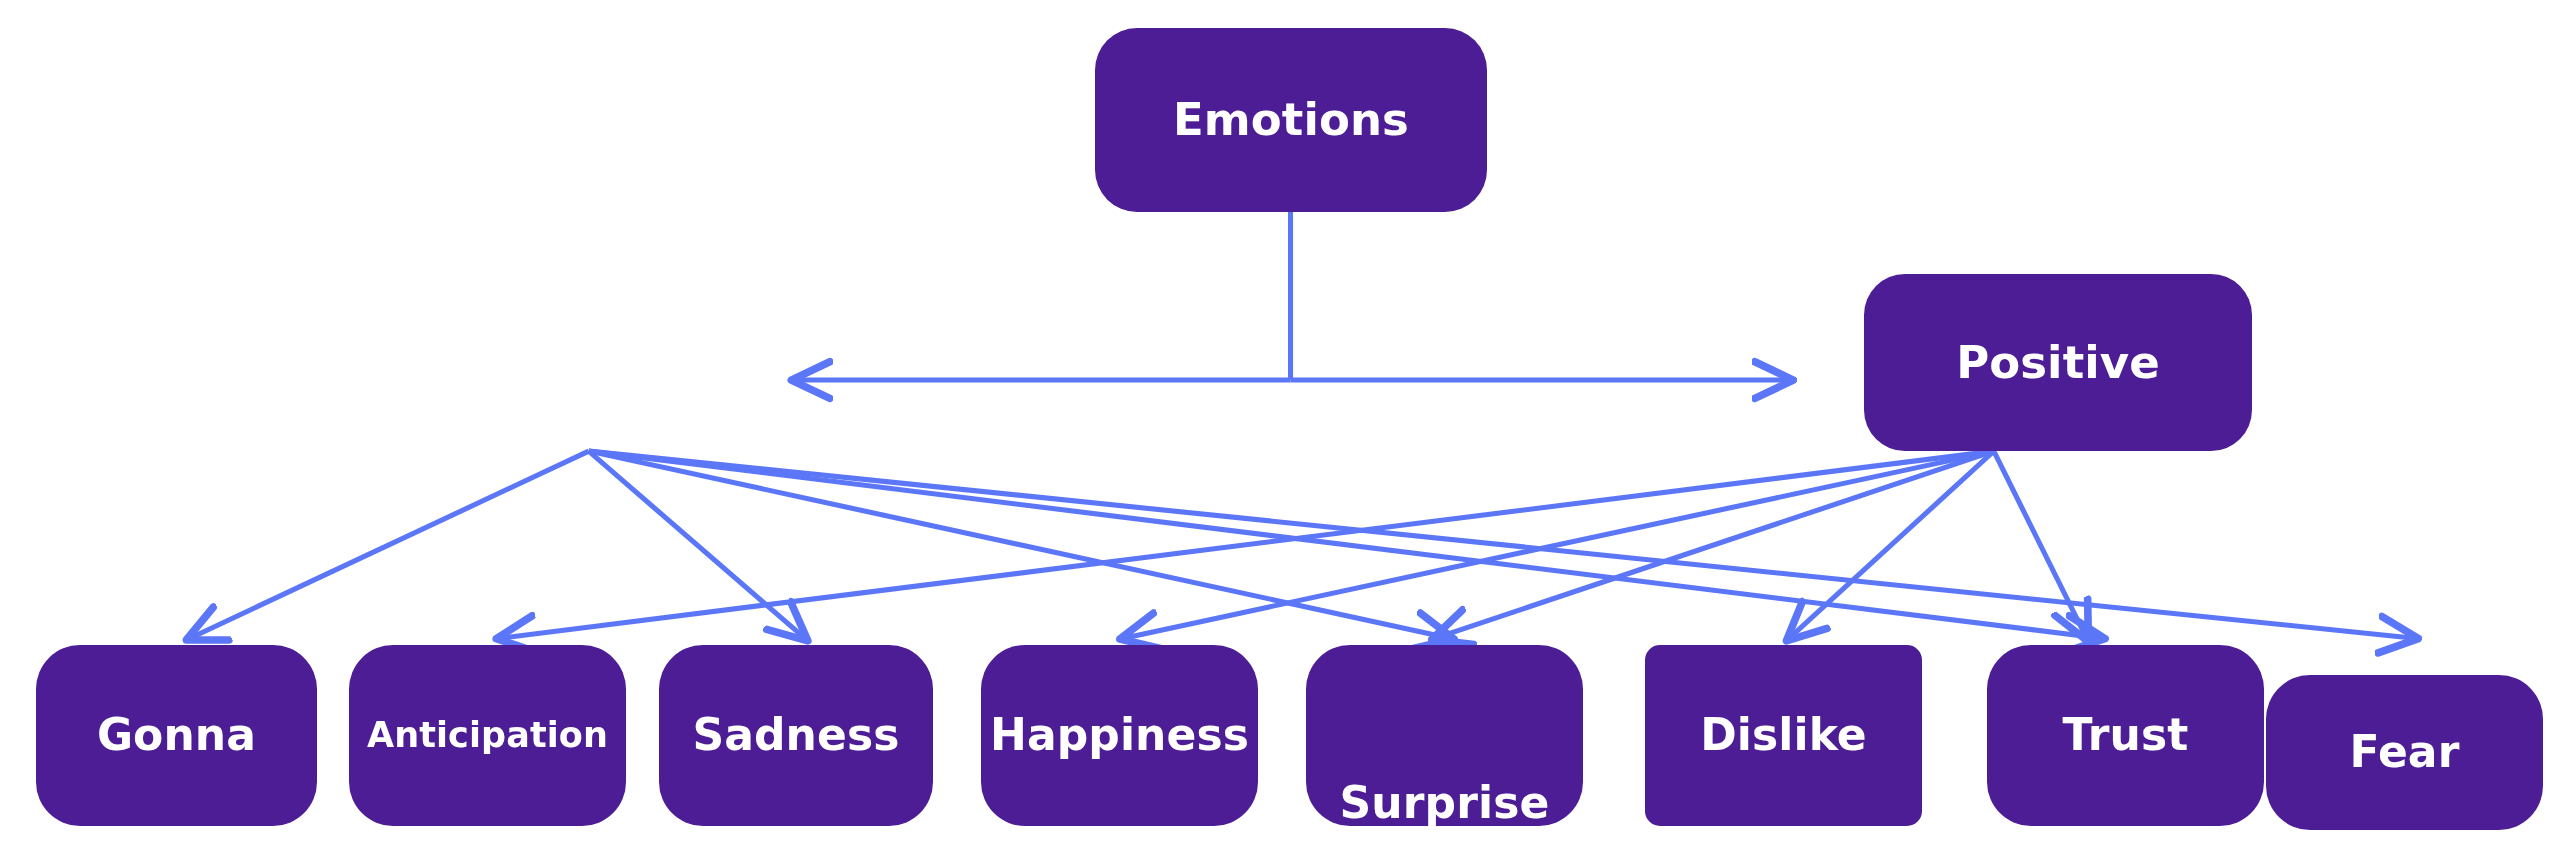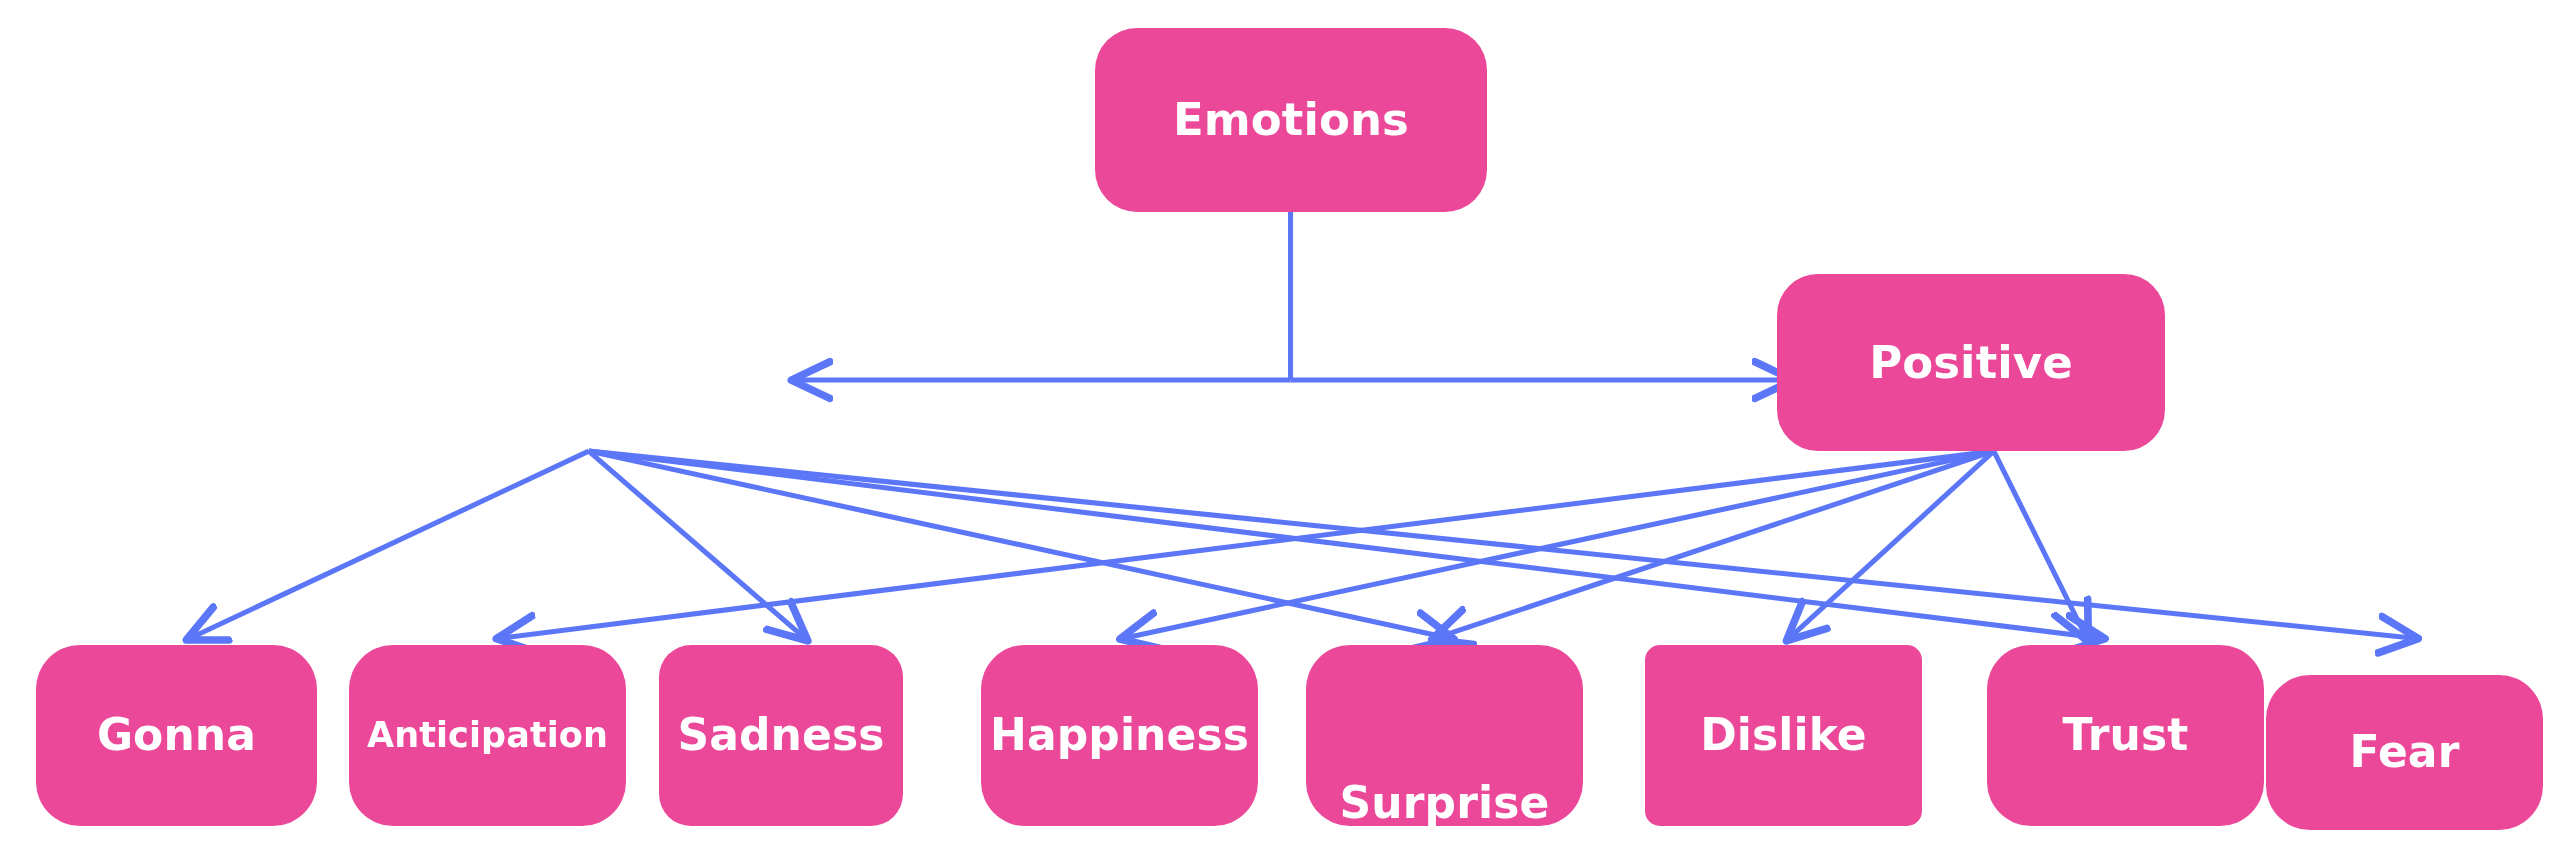--- a/index.html
+++ b/index.html
@@ -30,21 +30,21 @@
     box-sizing: border-box;
     display: flex;
     align-items: center;
     justify-content: center;
     text-align: center;
     color: #ffffff;
     font-weight: 700;
     line-height: 1.05;
     letter-spacing: 0.1px;
     border-radius: 39px;
-    background: #ec4899;
+    background: #4c1d95;
     padding: 0 10px;
     user-select: none;
   }
   .node.root {
     border-radius: 42px;
     font-size: 45px;
   }
   .node.level2 {
     border-radius: 41px;
     font-size: 45px;
@@ -90,33 +90,33 @@
       <path d="M 2750 622 L 2468 880" marker-end="url(#arrowhead)"></path>
       <path d="M 2750 622 L 2878 880" marker-end="url(#arrowhead)"></path>
     </g>
   </svg>
 
   <div class="node root" style="left:1095px; top:27.6px; width:392px; height:184px;">
     <span>Emotions</span>
   </div>
 
 
-  <div class="node level2" style="left:1777px; top:274px; width:388px; height:177px;">
+  <div class="node level2" style="left:1864px; top:274px; width:388px; height:177px;">
     <span>Positive</span>
   </div>
 
   <div class="node leaf" style="left:36px; top:645px; width:281px; height:181px;">
     <span>Gonna</span>
   </div>
 
   <div class="node leaf narrow-text" style="left:349px; top:645px; width:277px; height:181px;">
     <span>Anticipation</span>
   </div>
 
-  <div class="node leaf" style="left:659px; top:645px; width:244px; height:181px;border-radius:32px;">
+  <div class="node leaf" style="left:659px; top:645px; width:274px; height:181px;">
     <span>Sadness</span>
   </div>
 
   <div class="node leaf" style="left:981px; top:645px; width:277px; height:181px;">
     <span>Happiness</span>
   </div>
 
   <div class="node leaf" style="left:1306px; top:645px; width:277px; height:181px;align-items:flex-end;">
     <span>Surprise</span>
   </div>

